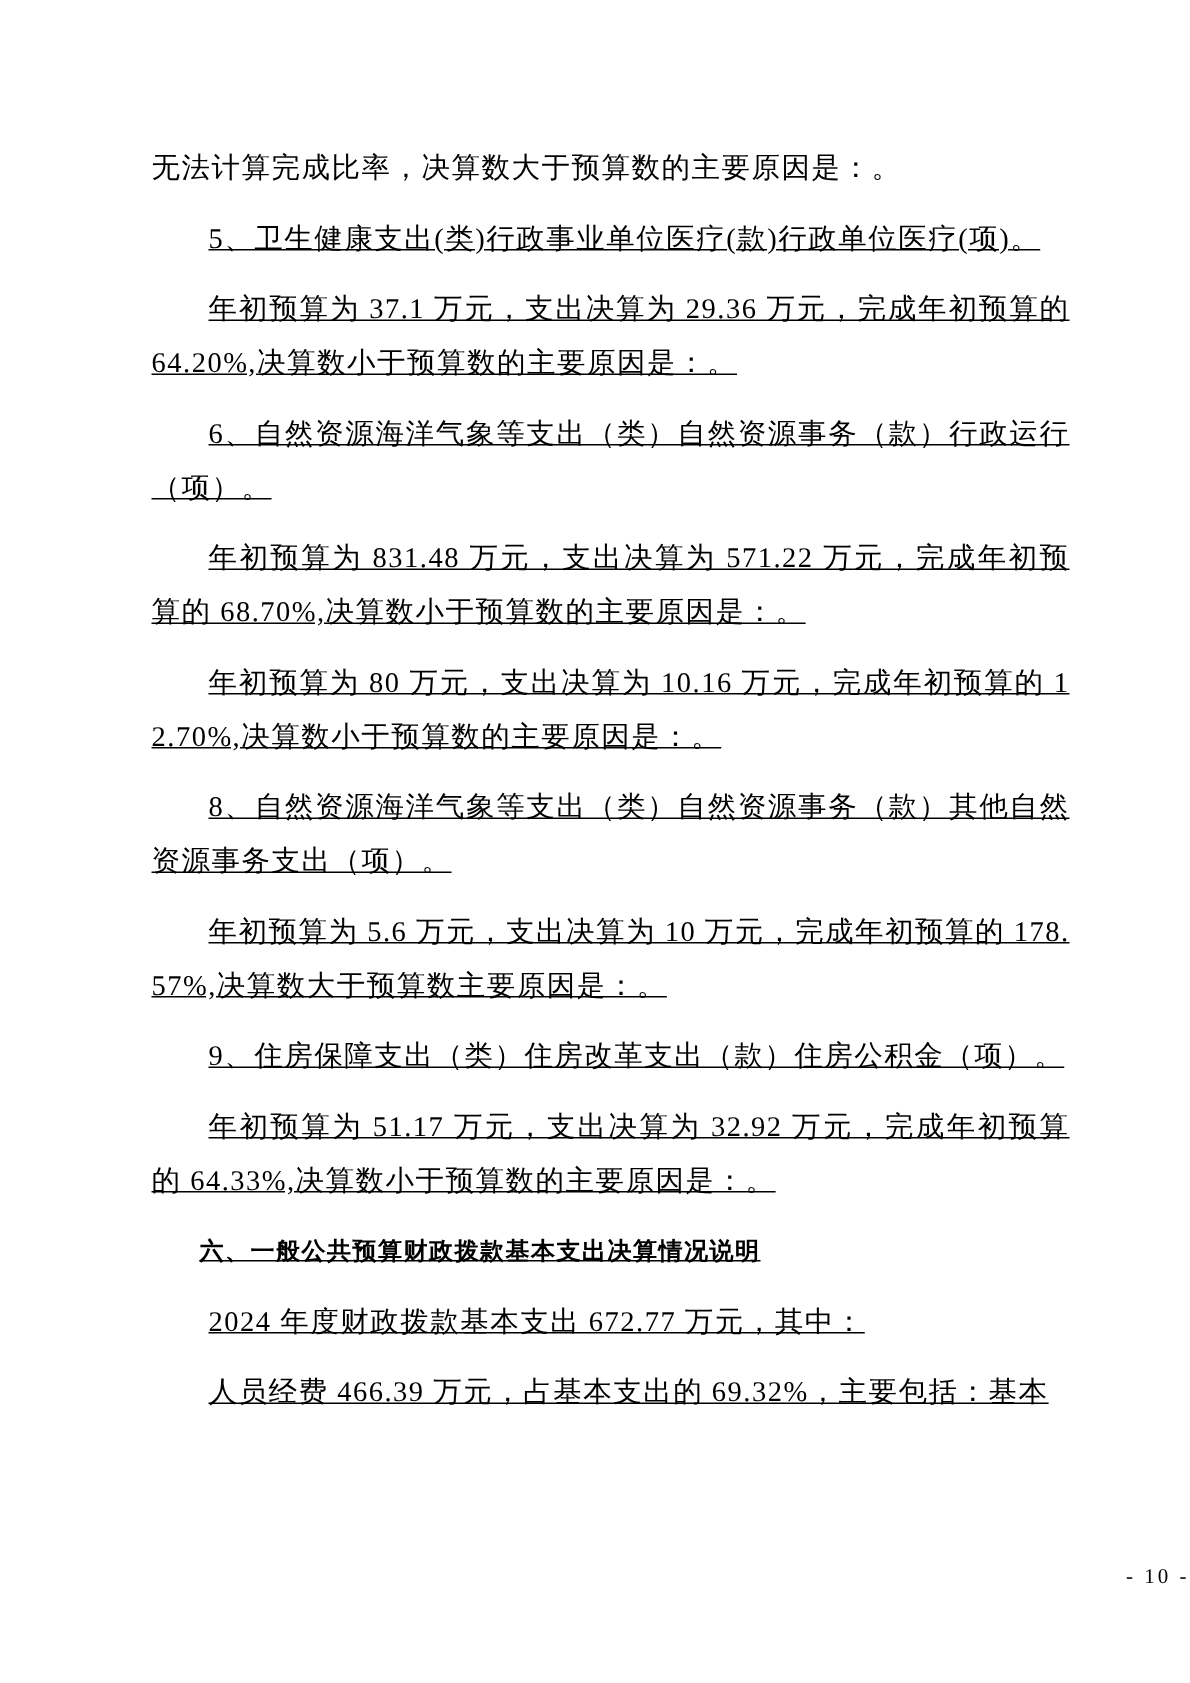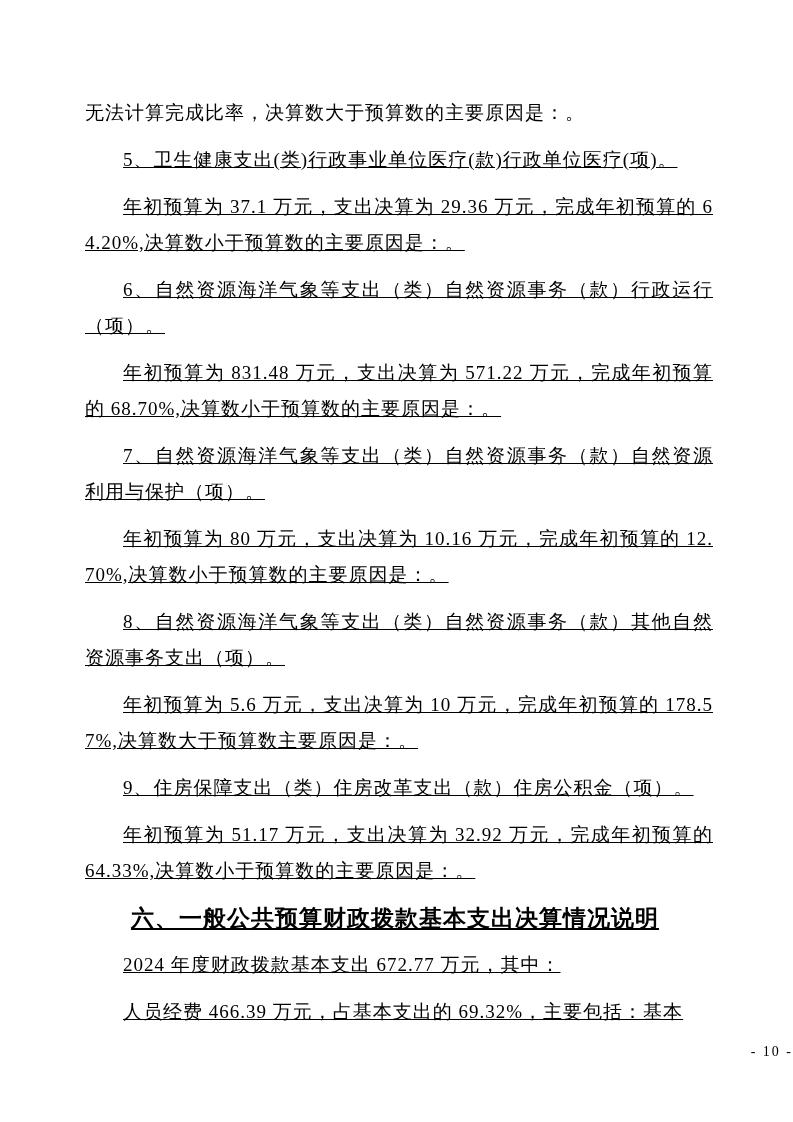--- a/index.html
+++ b/index.html
@@ -17,39 +17,39 @@
     font-family: "Liberation Serif", "DejaVu Serif", serif;
     color: #000000;
   }
   .content {
     position: absolute;
     top: 95px;
     left: 85px;
     right: 80px;
   }
   .para {
-    margin: 0 0 11px 0;
+    margin: 0 0 11px 16px;
     font-size: 19px;
     line-height: 36px;
     text-align: justify;
     text-justify: inter-character;
     letter-spacing: 1px;
     word-break: break-all;
   }
   .para.indent {
     text-indent: 2em;
     text-decoration: underline;
   }
   .para.no-indent {
     text-indent: 0;
   }
   .para.heading {
     font-family: "Liberation Sans", "DejaVu Sans", sans-serif;
     font-weight: bold;
-    font-size: 23px;
+    font-size: 16px;
   }
   .footer {
     position: absolute;
     bottom: 62px;
     left: 0;
     right: 0;
     text-align: right;
     font-size: 14px;
     letter-spacing: 2px;
     color: #000000;
@@ -58,21 +58,20 @@
 </head>
 <body>
 
 <div class="page">
   <div class="content">
     <p class="para no-indent">无法计算完成比率，决算数大于预算数的主要原因是：。</p>
     <p class="para indent">5、卫生健康支出(类)行政事业单位医疗(款)行政单位医疗(项)。</p>
     <p class="para indent">年初预算为 37.1 万元，支出决算为 29.36 万元，完成年初预算的 64.20%,决算数小于预算数的主要原因是：。</p>
     <p class="para indent">6、自然资源海洋气象等支出（类）自然资源事务（款）行政运行（项）。</p>
     <p class="para indent">年初预算为 831.48 万元，支出决算为 571.22 万元，完成年初预算的 68.70%,决算数小于预算数的主要原因是：。</p>
-    <p class="para indent">7、自然资源海洋气象等支出（类）自然资源事务（款）自然资源利用与保护（项）。</p>
     <p class="para indent">年初预算为 80 万元，支出决算为 10.16 万元，完成年初预算的 12.70%,决算数小于预算数的主要原因是：。</p>
     <p class="para indent">8、自然资源海洋气象等支出（类）自然资源事务（款）其他自然资源事务支出（项）。</p>
     <p class="para indent">年初预算为 5.6 万元，支出决算为 10 万元，完成年初预算的 178.57%,决算数大于预算数主要原因是：。</p>
     <p class="para indent">9、住房保障支出（类）住房改革支出（款）住房公积金（项）。</p>
     <p class="para indent">年初预算为 51.17 万元，支出决算为 32.92 万元，完成年初预算的 64.33%,决算数小于预算数的主要原因是：。</p>
     <p class="para indent heading">六、一般公共预算财政拨款基本支出决算情况说明</p>
     <p class="para indent">2024 年度财政拨款基本支出 672.77 万元，其中：</p>
     <p class="para indent">人员经费 466.39 万元，占基本支出的 69.32%，主要包括：基本</p>
   </div>
   <div class="footer">- 10 -</div>

